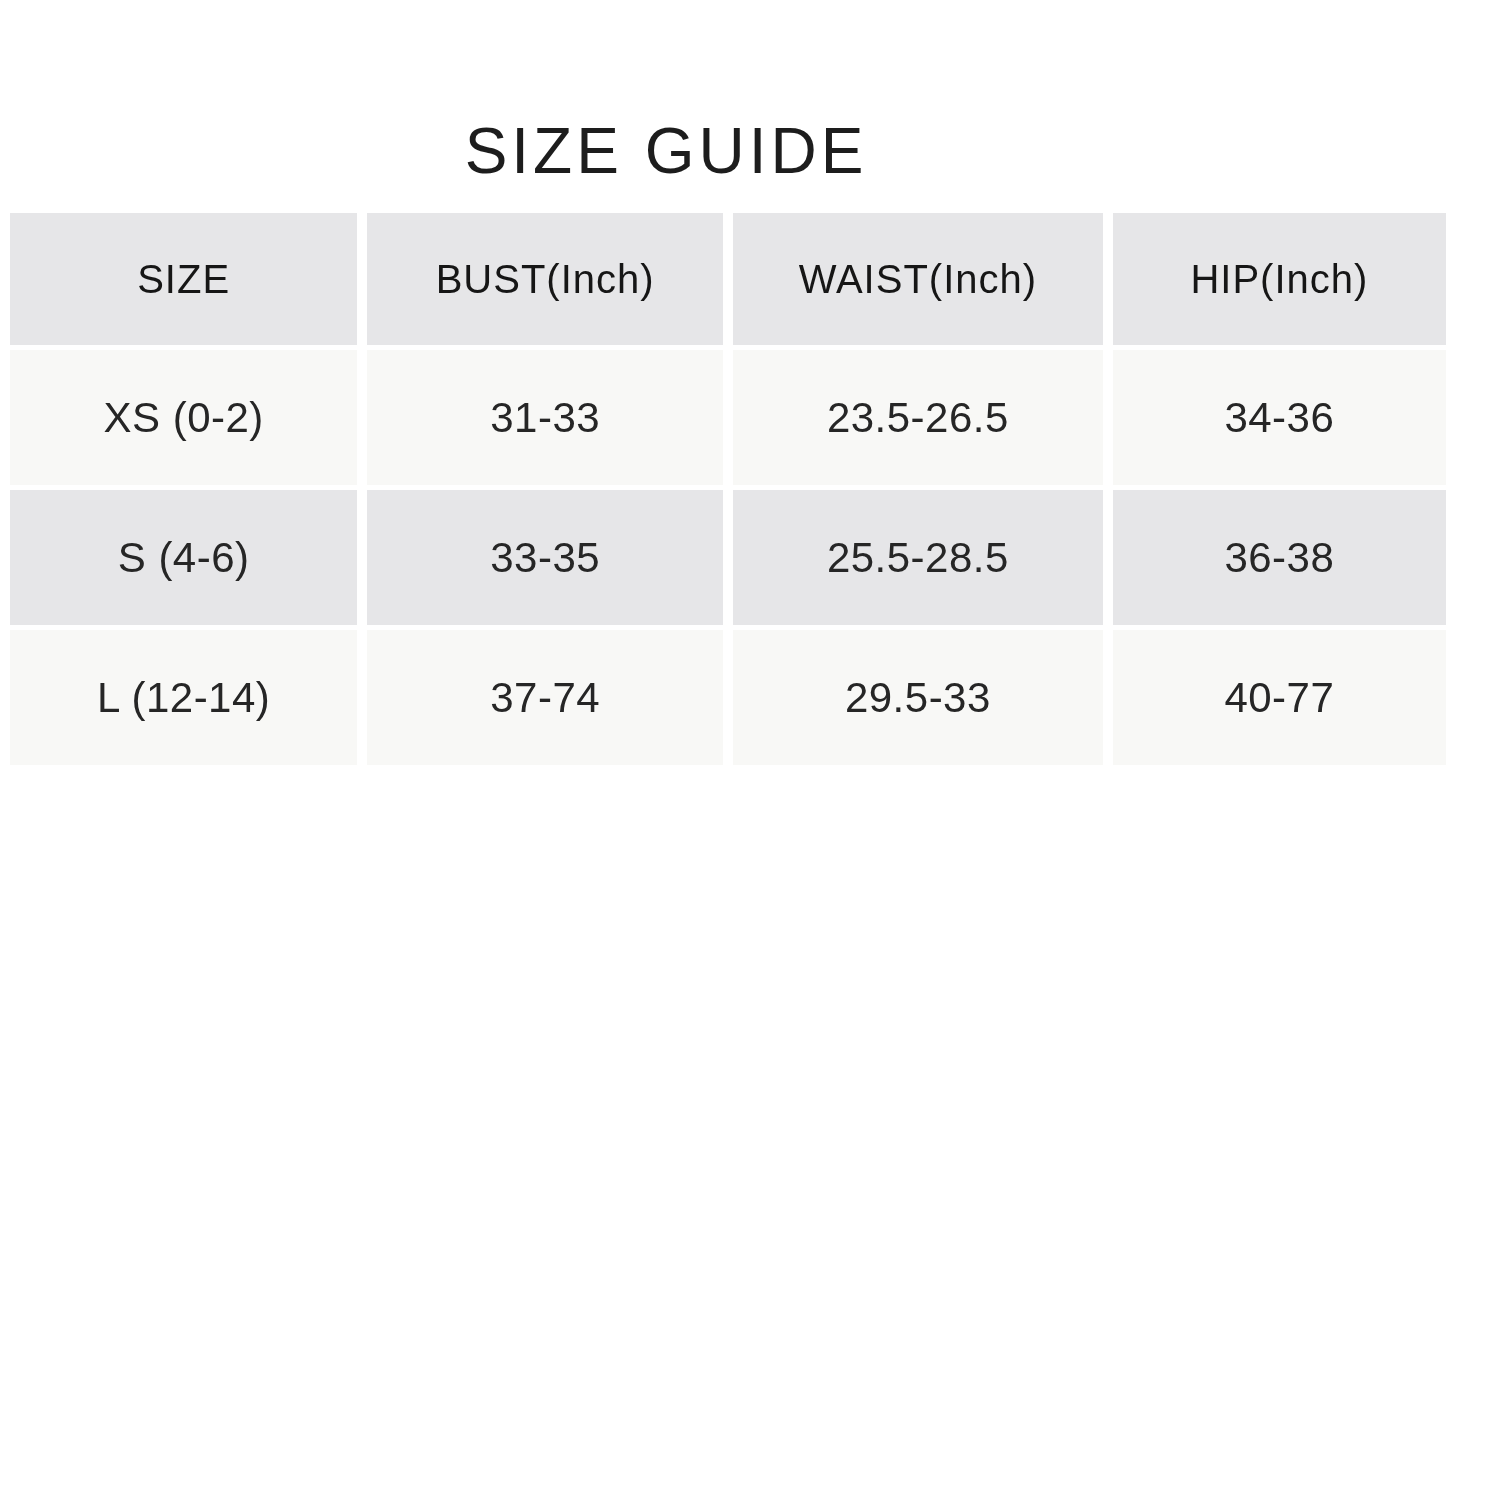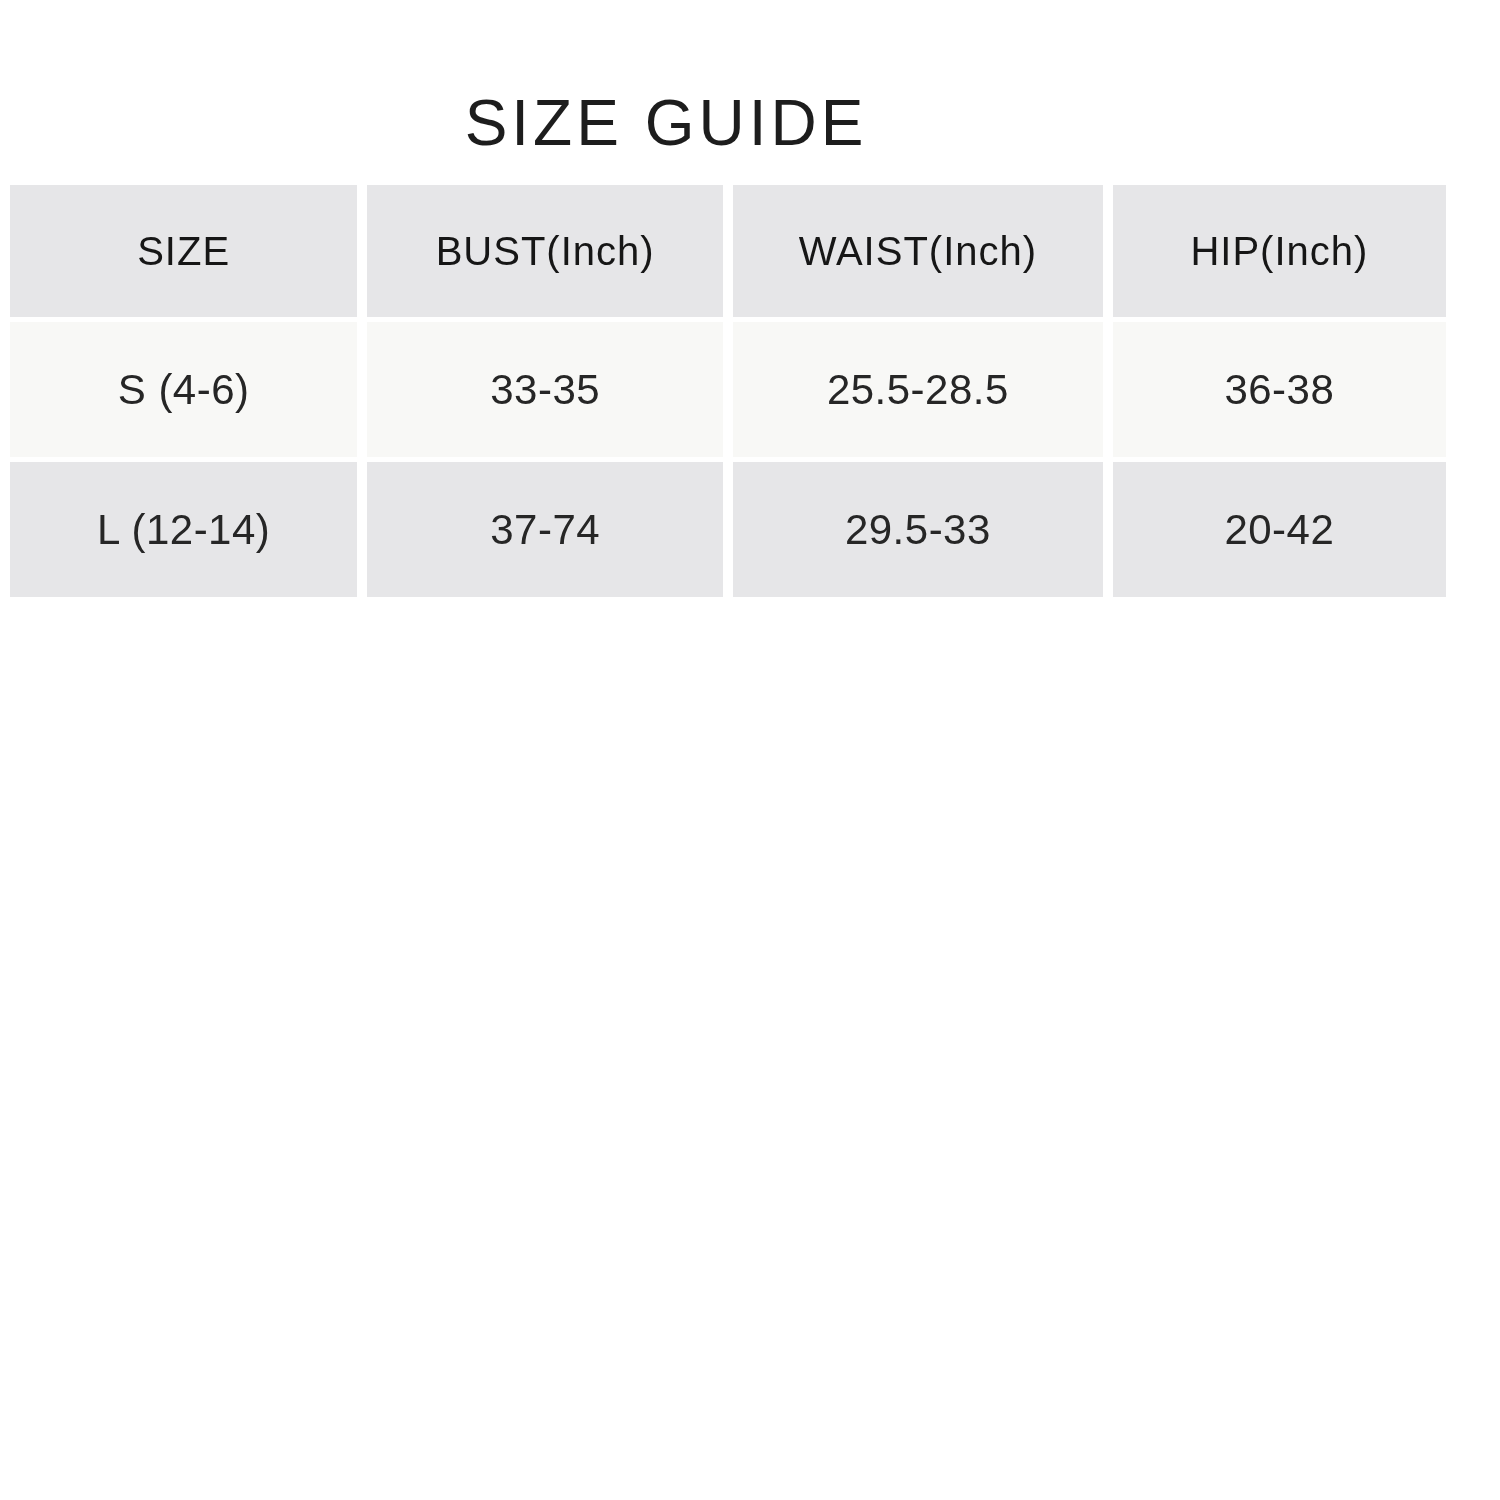--- a/index.html
+++ b/index.html
@@ -9,21 +9,21 @@
     width: 1500px;
     height: 1500px;
     font-family: "Liberation Sans", sans-serif;
     -webkit-font-smoothing: antialiased;
   }
   .page {
     width: 1332px;
     height: 1500px;
     background: var(--page-bg, #ffffff);
     box-sizing: border-box;
-    padding-top: 88px;
+    padding-top: 116px;
   }
   h1.title {
     margin: 0;
     text-align: center;
     font-size: 64px;
     line-height: 1.1;
     font-weight: 500;
     letter-spacing: 4px;
     color: var(--title-color, #1d1d1d);
   }
@@ -78,27 +78,33 @@
     <thead>
       <tr>
         <th>SIZE</th>
         <th>BUST(Inch)</th>
         <th>WAIST(Inch)</th>
         <th>HIP(Inch)</th>
       </tr>
     </thead>
     <tbody>
       <tr>
+        <td>XS (0-2)</td>
+        <td>31-33</td>
+        <td>23.5-26.5</td>
+        <td>34-36</td>
+      </tr>
+      <tr>
         <td>S (4-6)</td>
         <td>33-35</td>
         <td>25.5-28.5</td>
         <td>36-38</td>
       </tr>
       <tr>
         <td>L (12-14)</td>
         <td>37-74</td>
         <td>29.5-33</td>
-        <td>20-42</td>
+        <td>40-77</td>
       </tr>
     </tbody>
   </table>
 
 </div>
 
 </body></html>

